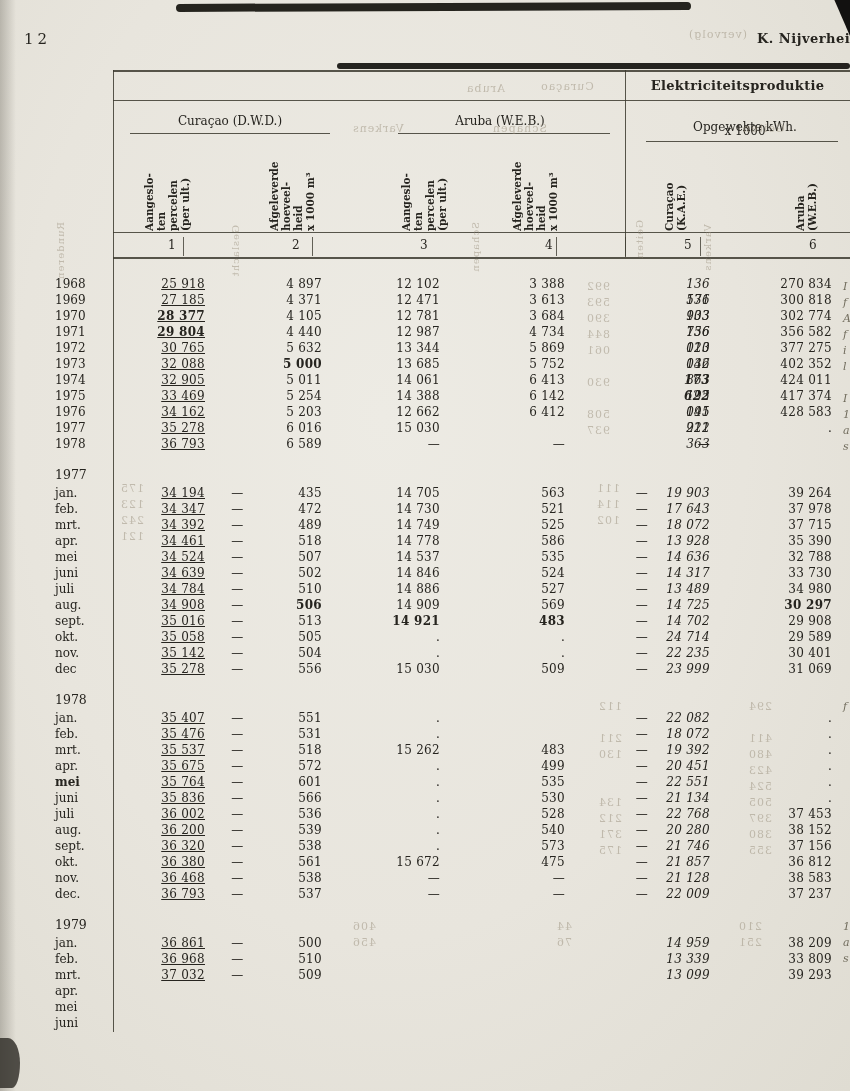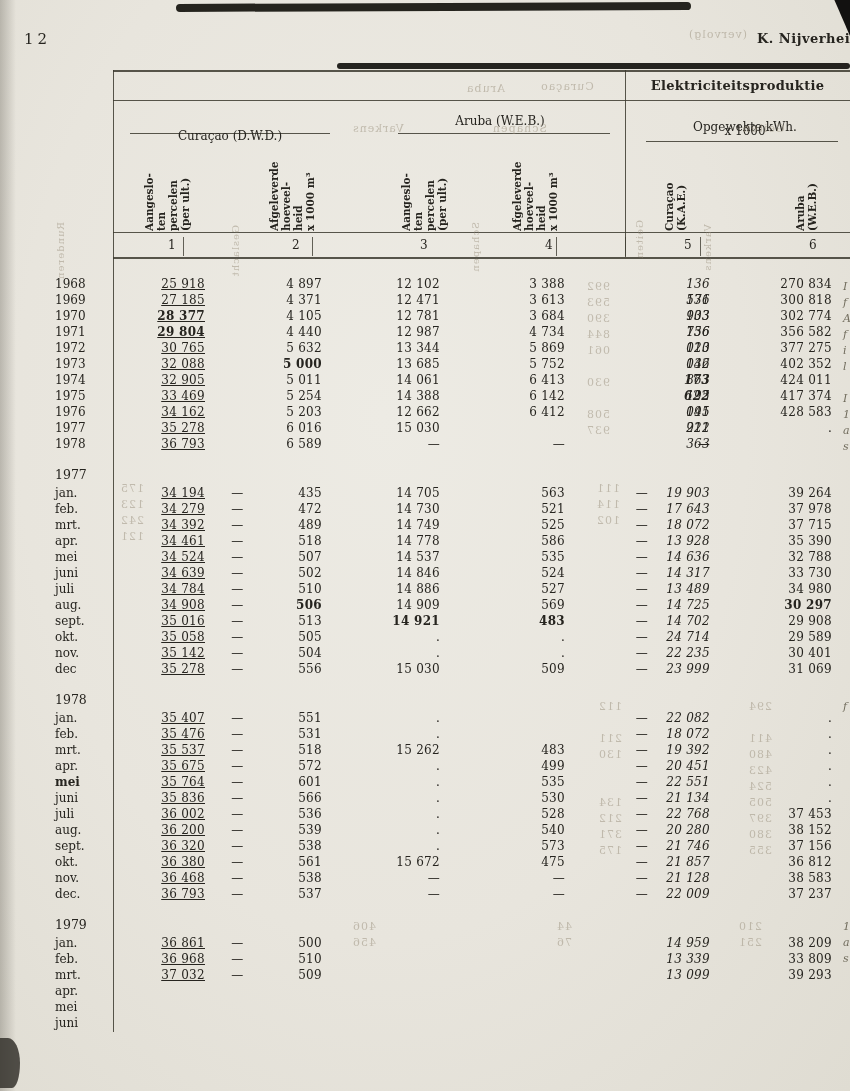--- a/index.html
+++ b/index.html
@@ -55,21 +55,21 @@
   <div class="rule" style="left:113px;top:100px;width:737px;height:1px;"></div>
   <div class="rule" style="left:130px;top:133px;width:200px;height:1px;"></div>
   <div class="rule" style="left:398px;top:133px;width:212px;height:1px;"></div>
   <div class="rule" style="left:646px;top:141px;width:192px;height:1px;"></div>
   <div class="rule" style="left:113px;top:232px;width:737px;height:1px;"></div>
   <div class="rule" style="left:113px;top:257px;width:737px;height:2px;"></div>
   <div class="rule" style="left:113px;top:70px;width:1.3px;height:962px;"></div>
   <div class="rule" style="left:625px;top:70px;width:1.2px;height:187px;"></div>
 
   <div class="ghead" style="left:625px;top:78px;width:225px;">Elektriciteitsproduktie</div>
-  <div class="gsub" style="left:130px;top:129px;width:200px;">Curaçao  (D.W.D.)</div>
+  <div class="gsub" style="left:130px;top:114px;width:200px;">Curaçao  (D.W.D.)</div>
   <div class="gsub" style="left:395px;top:114px;width:210px;">Aruba  (W.E.B.)</div>
   <div class="gsub" style="left:645px;top:120px;width:200px;">Opgewekte kWh.</div>
   <div class="gsub" style="left:645px;top:124px;width:200px;">x 1000</div>
 
   <div id="rot-heads">
       <div class="rhead" style="left: 122px;">
         <div class="rtxt">Aangeslo-
 ten
 percelen
 (per ult.)</div>
@@ -241,21 +241,21 @@
         <span class="cell d1">—</span>
         <span class="cell c2">435</span>
         <span class="cell c3">14 705</span>
         <span class="cell c4">563</span>
         <span class="cell d2">—</span>
         <span class="cell c5">19 903</span>
         <span class="cell c6">39 264</span>
       </div>
       <div class="row">
         <span class="lab">feb.</span>
-        <span class="cell c1">34 279</span>
+        <span class="cell c1">34 347</span>
         <span class="cell d1">—</span>
         <span class="cell c2">472</span>
         <span class="cell c3">14 730</span>
         <span class="cell c4">521</span>
         <span class="cell d2">—</span>
         <span class="cell c5">17 643</span>
         <span class="cell c6">37 978</span>
       </div>
       <div class="row">
         <span class="lab">mrt.</span>

